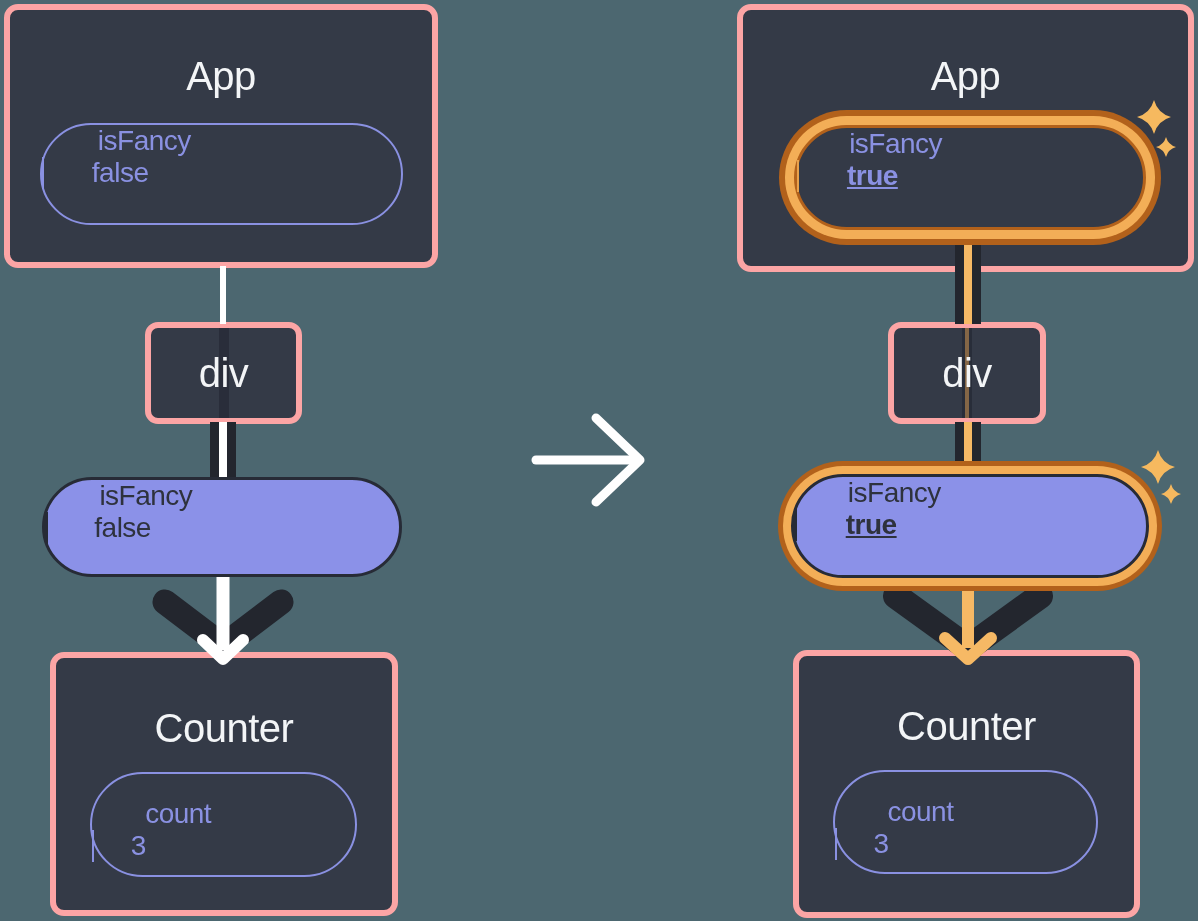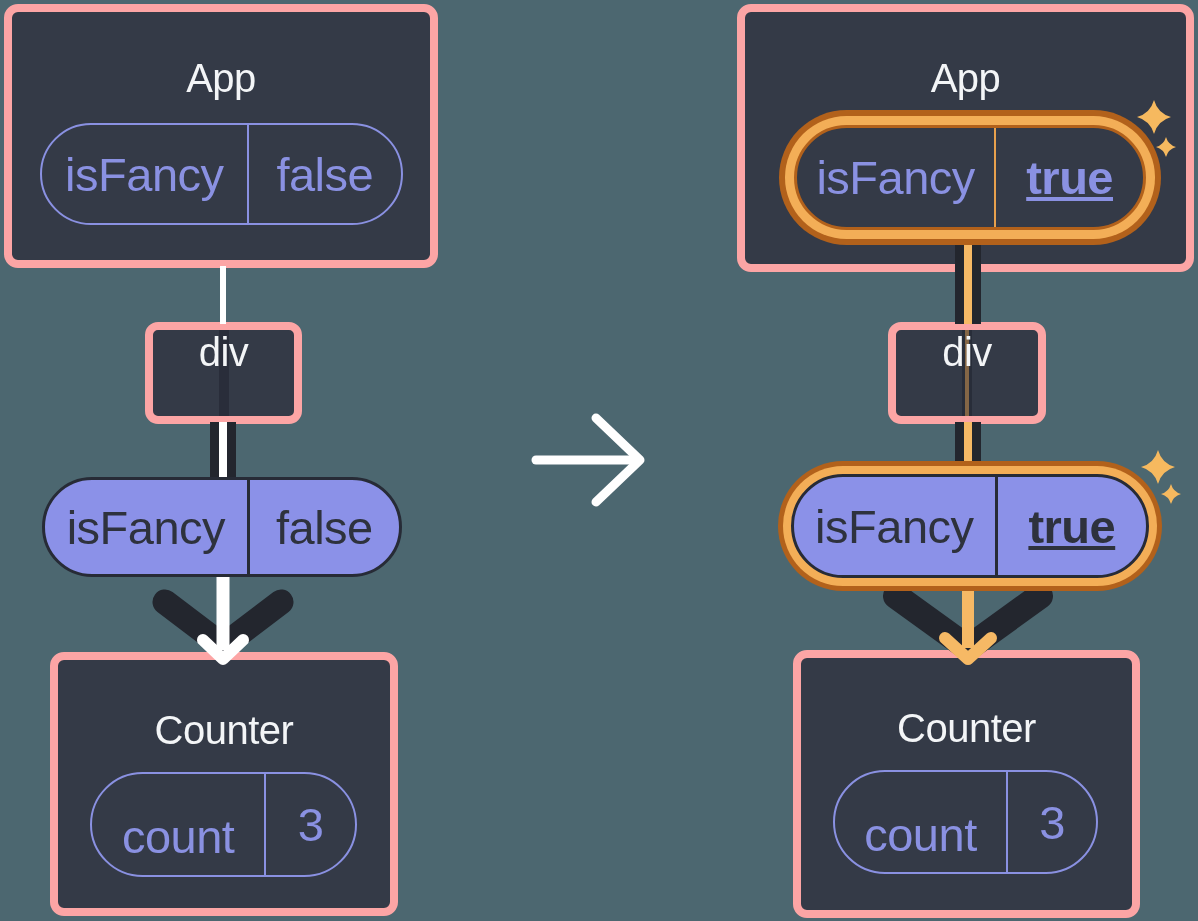--- a/index.html
+++ b/index.html
@@ -5,38 +5,38 @@
   html,body{margin:0;padding:0;background:#4c6770;}
   .canvas{
     position:relative;width:1198px;height:921px;overflow:hidden;
     background:#4c6770;
     font-family:"Liberation Sans", sans-serif;
     letter-spacing:-0.5px;
   }
   
   .box{
     position:absolute;box-sizing:border-box;
-    background:#343a47;border:8px solid #fca5a5;border-radius:14px;
+    background:#343a47;border:6px solid #fca5a5;border-radius:14px;
   }
   .box .title{
     position:absolute;left:0;right:0;text-align:center;
     font-size:40px;font-weight:500;color:#f3f5f7;
   }
-  .divbox{display:flex;justify-content:center;border-radius:13px;}
+  .divbox{display:flex;align-items:center;justify-content:center;border-radius:13px;}
   .divbox .label{font-size:40px;font-weight:500;color:#f3f5f7;position:relative;z-index:2;}
   .stripe{position:absolute;top:0;bottom:0;left:50%;transform:translateX(-50%);width:10px;z-index:1;}
   .stripe.plain{background:rgba(14,16,26,0.28);}
   .stripe.warm{background:rgba(14,16,26,0.30);}
   .stripe .core{position:absolute;top:0;bottom:0;left:50%;transform:translateX(-50%);width:4px;background:rgba(243,174,87,0.45);}
   
   .overlay{position:absolute;left:0;top:0;z-index:5;}
   
   .pill{
     position:absolute;box-sizing:border-box;display:flex;
-    border-radius:999px;z-index:10;font-size:47px;
+    border-radius:999px;z-index:10;font-size:28px;flex-direction:column;
   }
   .pill .cell{display:flex;align-items:center;justify-content:center;box-sizing:border-box;}
   .pill .cell.k{width:57%;}
   .pill .cell.v{width:43%;}
   .pill.statepill .cell.k{width:65.5%;margin-top:24px;}
   .pill.statepill .cell.v{width:34.5%;}
   .pill.outline{border:2px solid #8a91e2;color:#8a91e2;}
   .pill.outline .cell.v{border-left:2px solid #8a91e2;}
   .pill.filled{background:#8b91e8;border:3px solid #272b36;color:#2e323d;}
   .pill.filled .cell.v{border-left:3px solid #272b36;}

